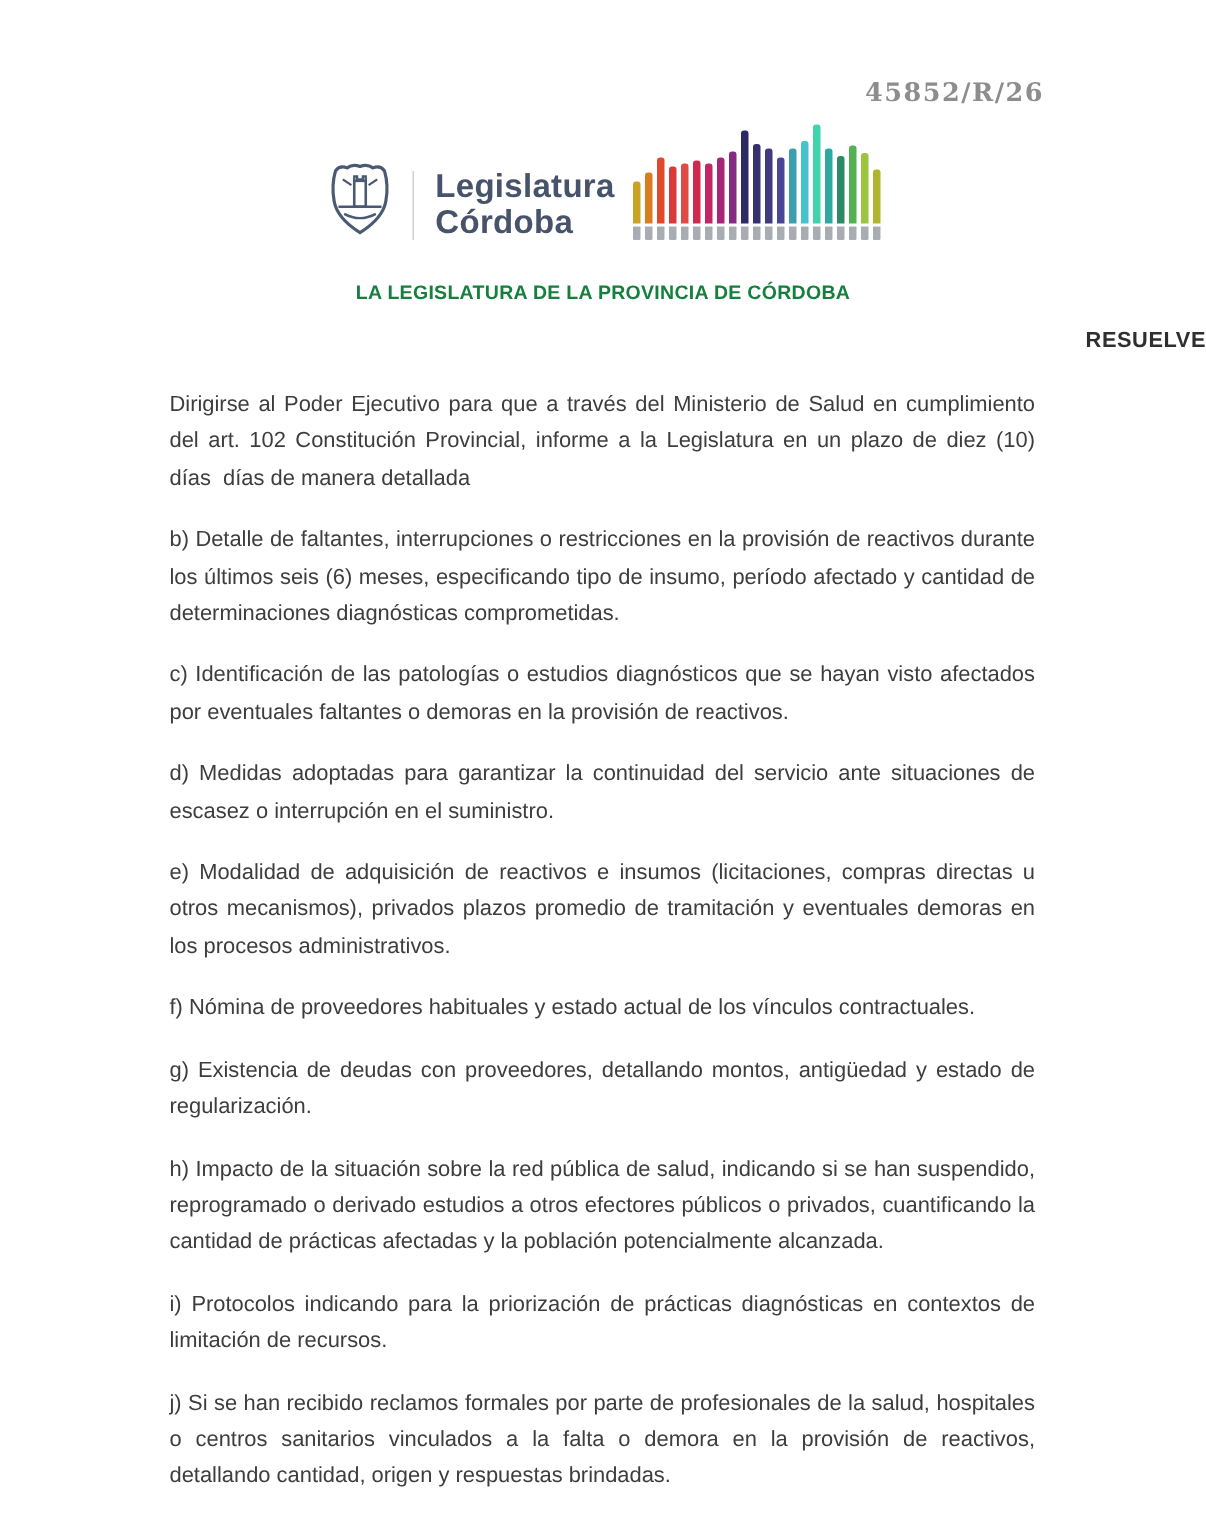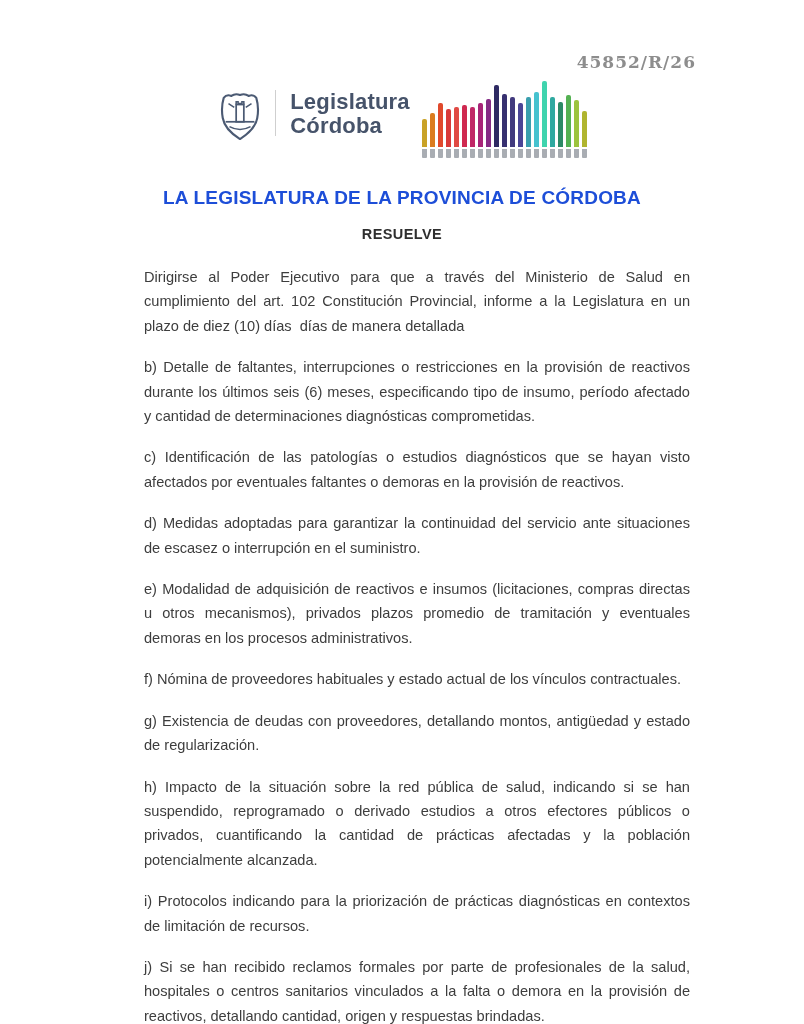--- a/index.html
+++ b/index.html
@@ -17,21 +17,21 @@
     font-family:"DejaVu Serif", serif;
     font-weight:bold;
     font-size:17px;
     letter-spacing:1px;
     color:#8d8d8d;
   }
   .logo-row {
     margin-top:90px;
     display:flex;
     justify-content:center;
-    align-items:flex-start;
+    align-items:flex-end;
     height:70px;
   }
   .shield { width:46px; height:54px; flex:0 0 auto; }
   .logo-divider {
     width:1px; height:46px;
     background:#cfcfcf;
     margin:0 14px 0 12px;
   }
   .org-name {
     font-weight:bold;
@@ -47,42 +47,41 @@
     margin-left:12px;
   }
   .bar-col { display:flex; flex-direction:column; justify-content:flex-end; width:5px; margin-right:3px; }
   .bar-col:last-child { margin-right:0; }
   .bar-top { width:5px; border-radius:2px 2px 0 0; }
   .bar-base { width:5px; height:9px; margin-top:2px; background:#a9adb3; border-radius:0 0 1px 1px; }
   .doc-title {
     margin-top:27px;
     text-align:center;
     font-weight:bold;
-    font-size:19px;
+    font-size:13px;
     letter-spacing:0.2px;
-    color:#1d4ed8;
+    color:#15803d;
   }
   .doc-subtitle {
     margin-top:17px;
-    text-align:center;
+    text-align:right;
     font-weight:bold;
     font-size:14.5px;
     letter-spacing:0.4px;
     color:#2f2f2f;
   }
   .doc-body {
     margin:23px 114px 0 113px;
     color:#3d3d3d;
     font-size:14.6px;
   }
   .doc-body p {
     text-align:justify;
     line-height:24.4px;
     margin-bottom:17px;
-    margin-left:31px;
   }
 </style>
 </head>
 <body>
 
 <div class="page">
 
   <div class="ref-number">45852/R/26</div>
 
   <div class="logo-row">

